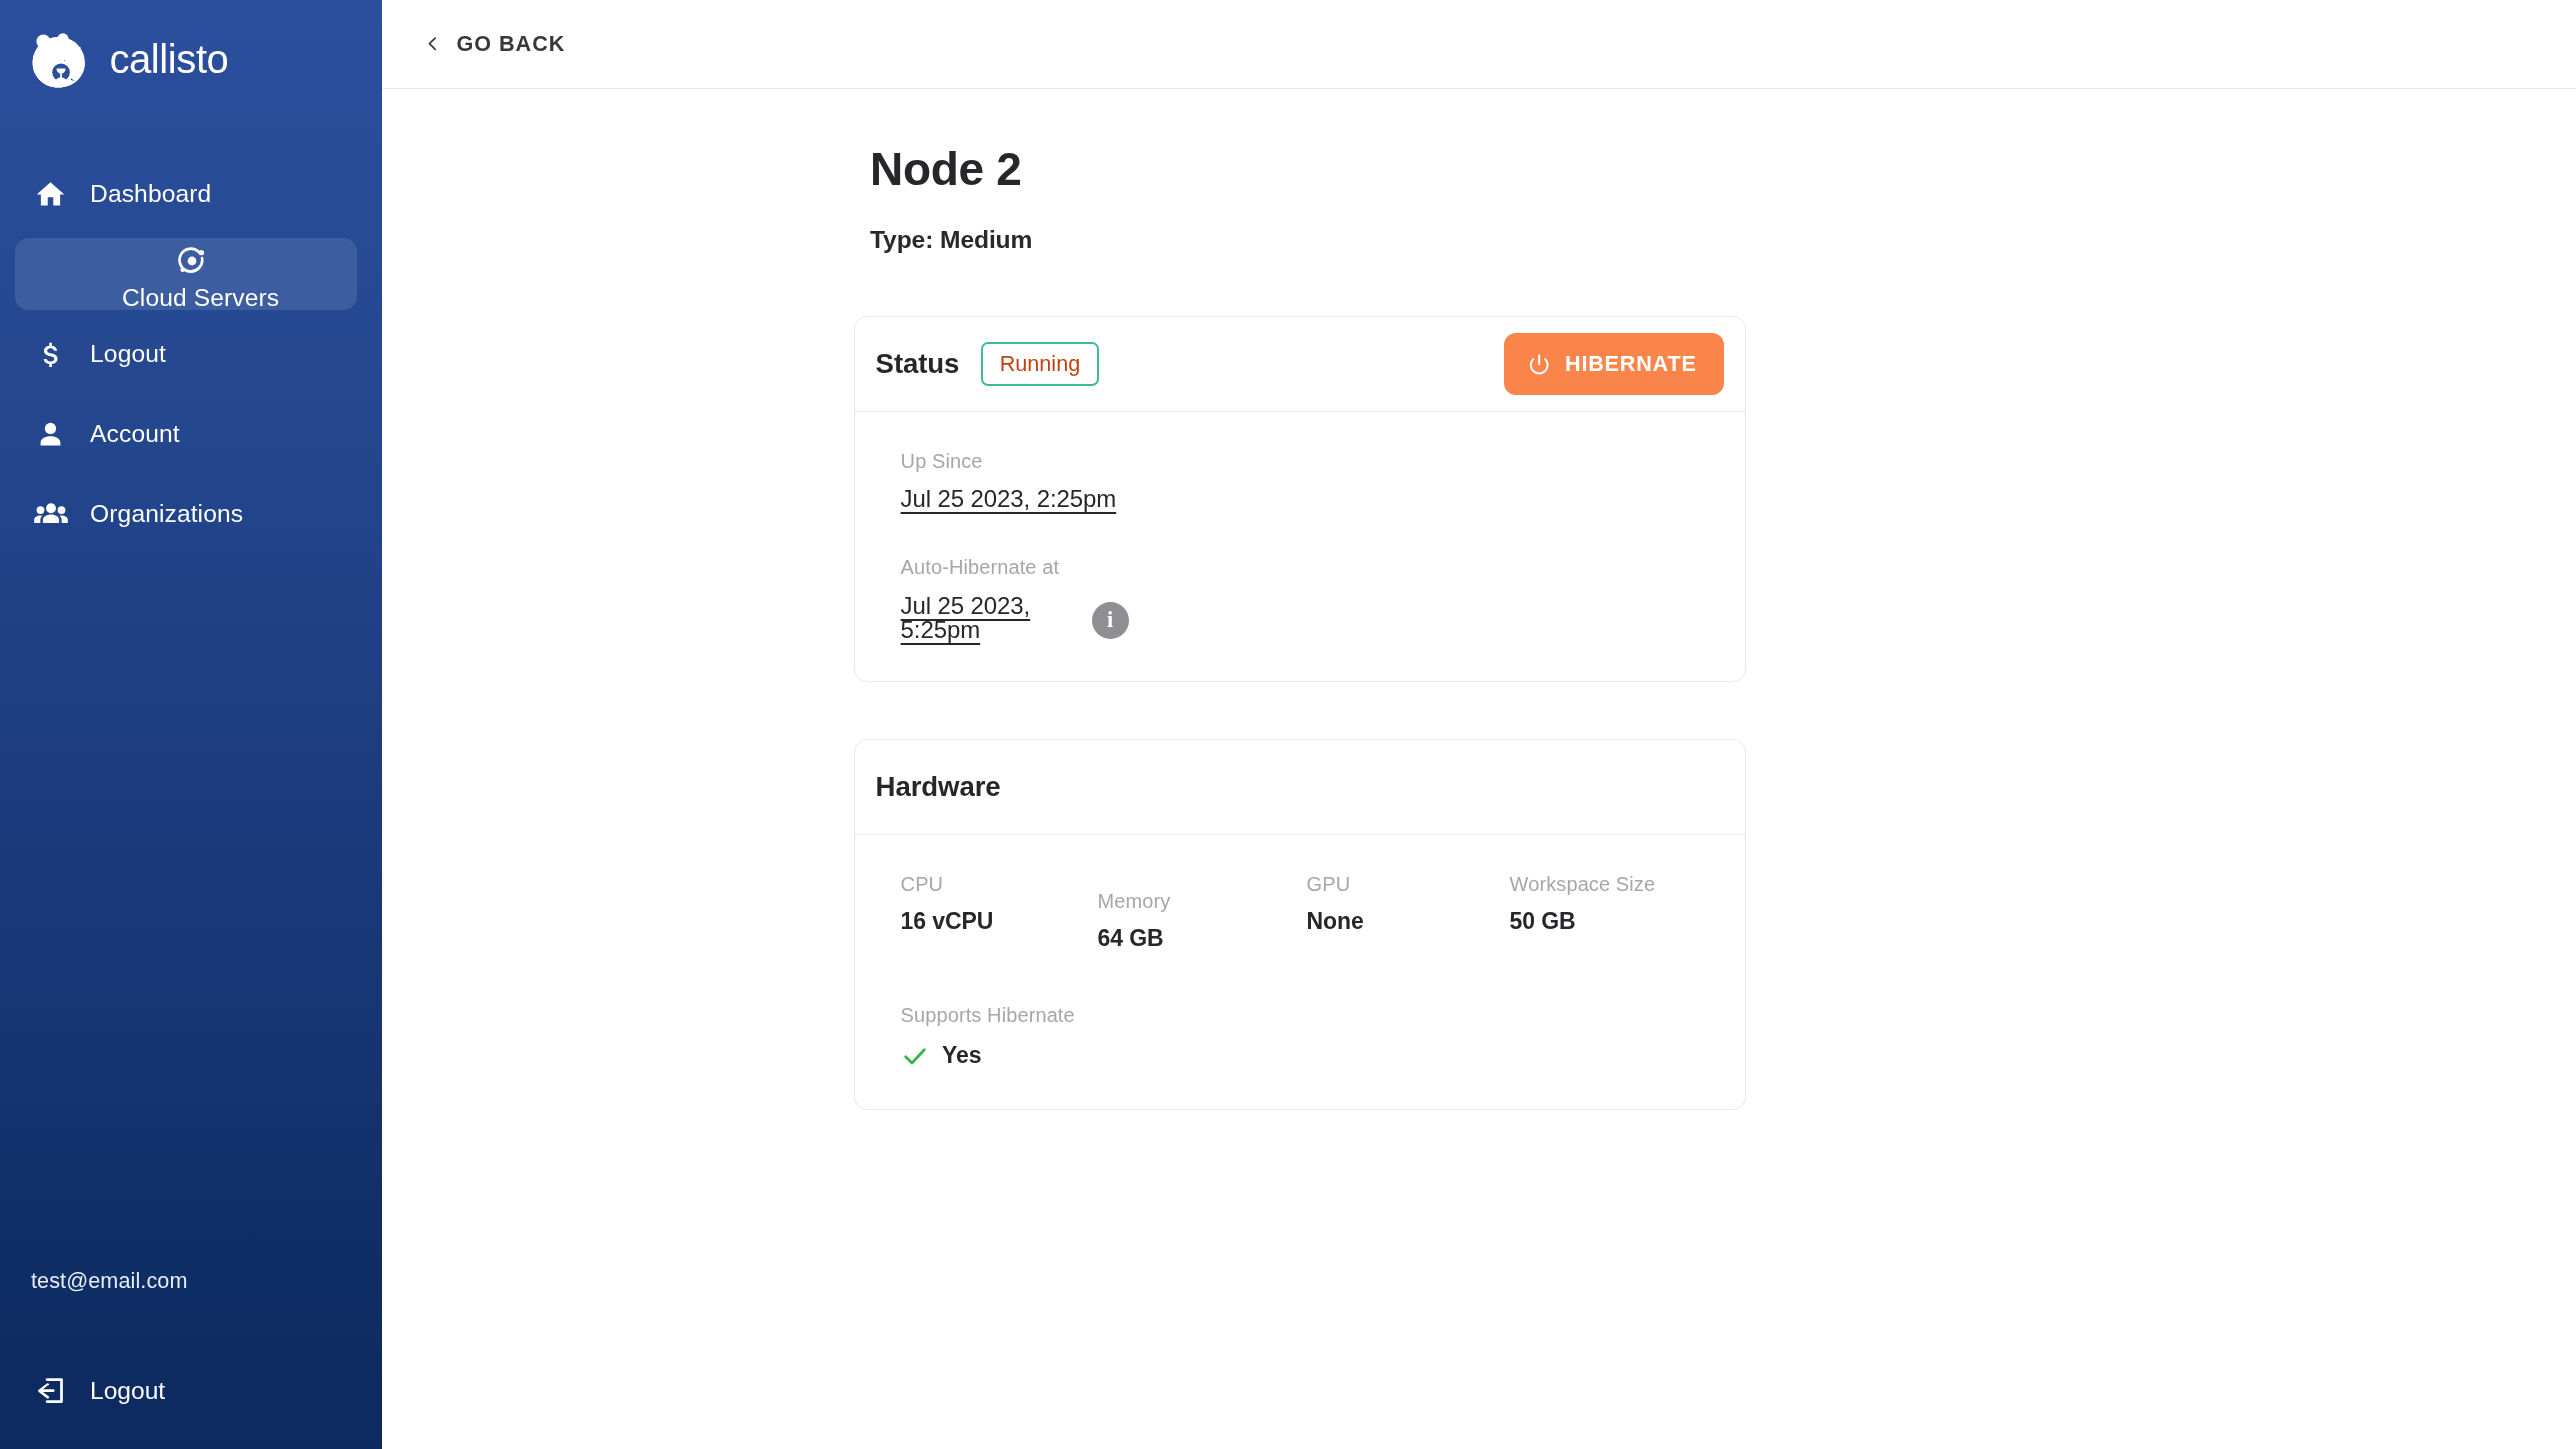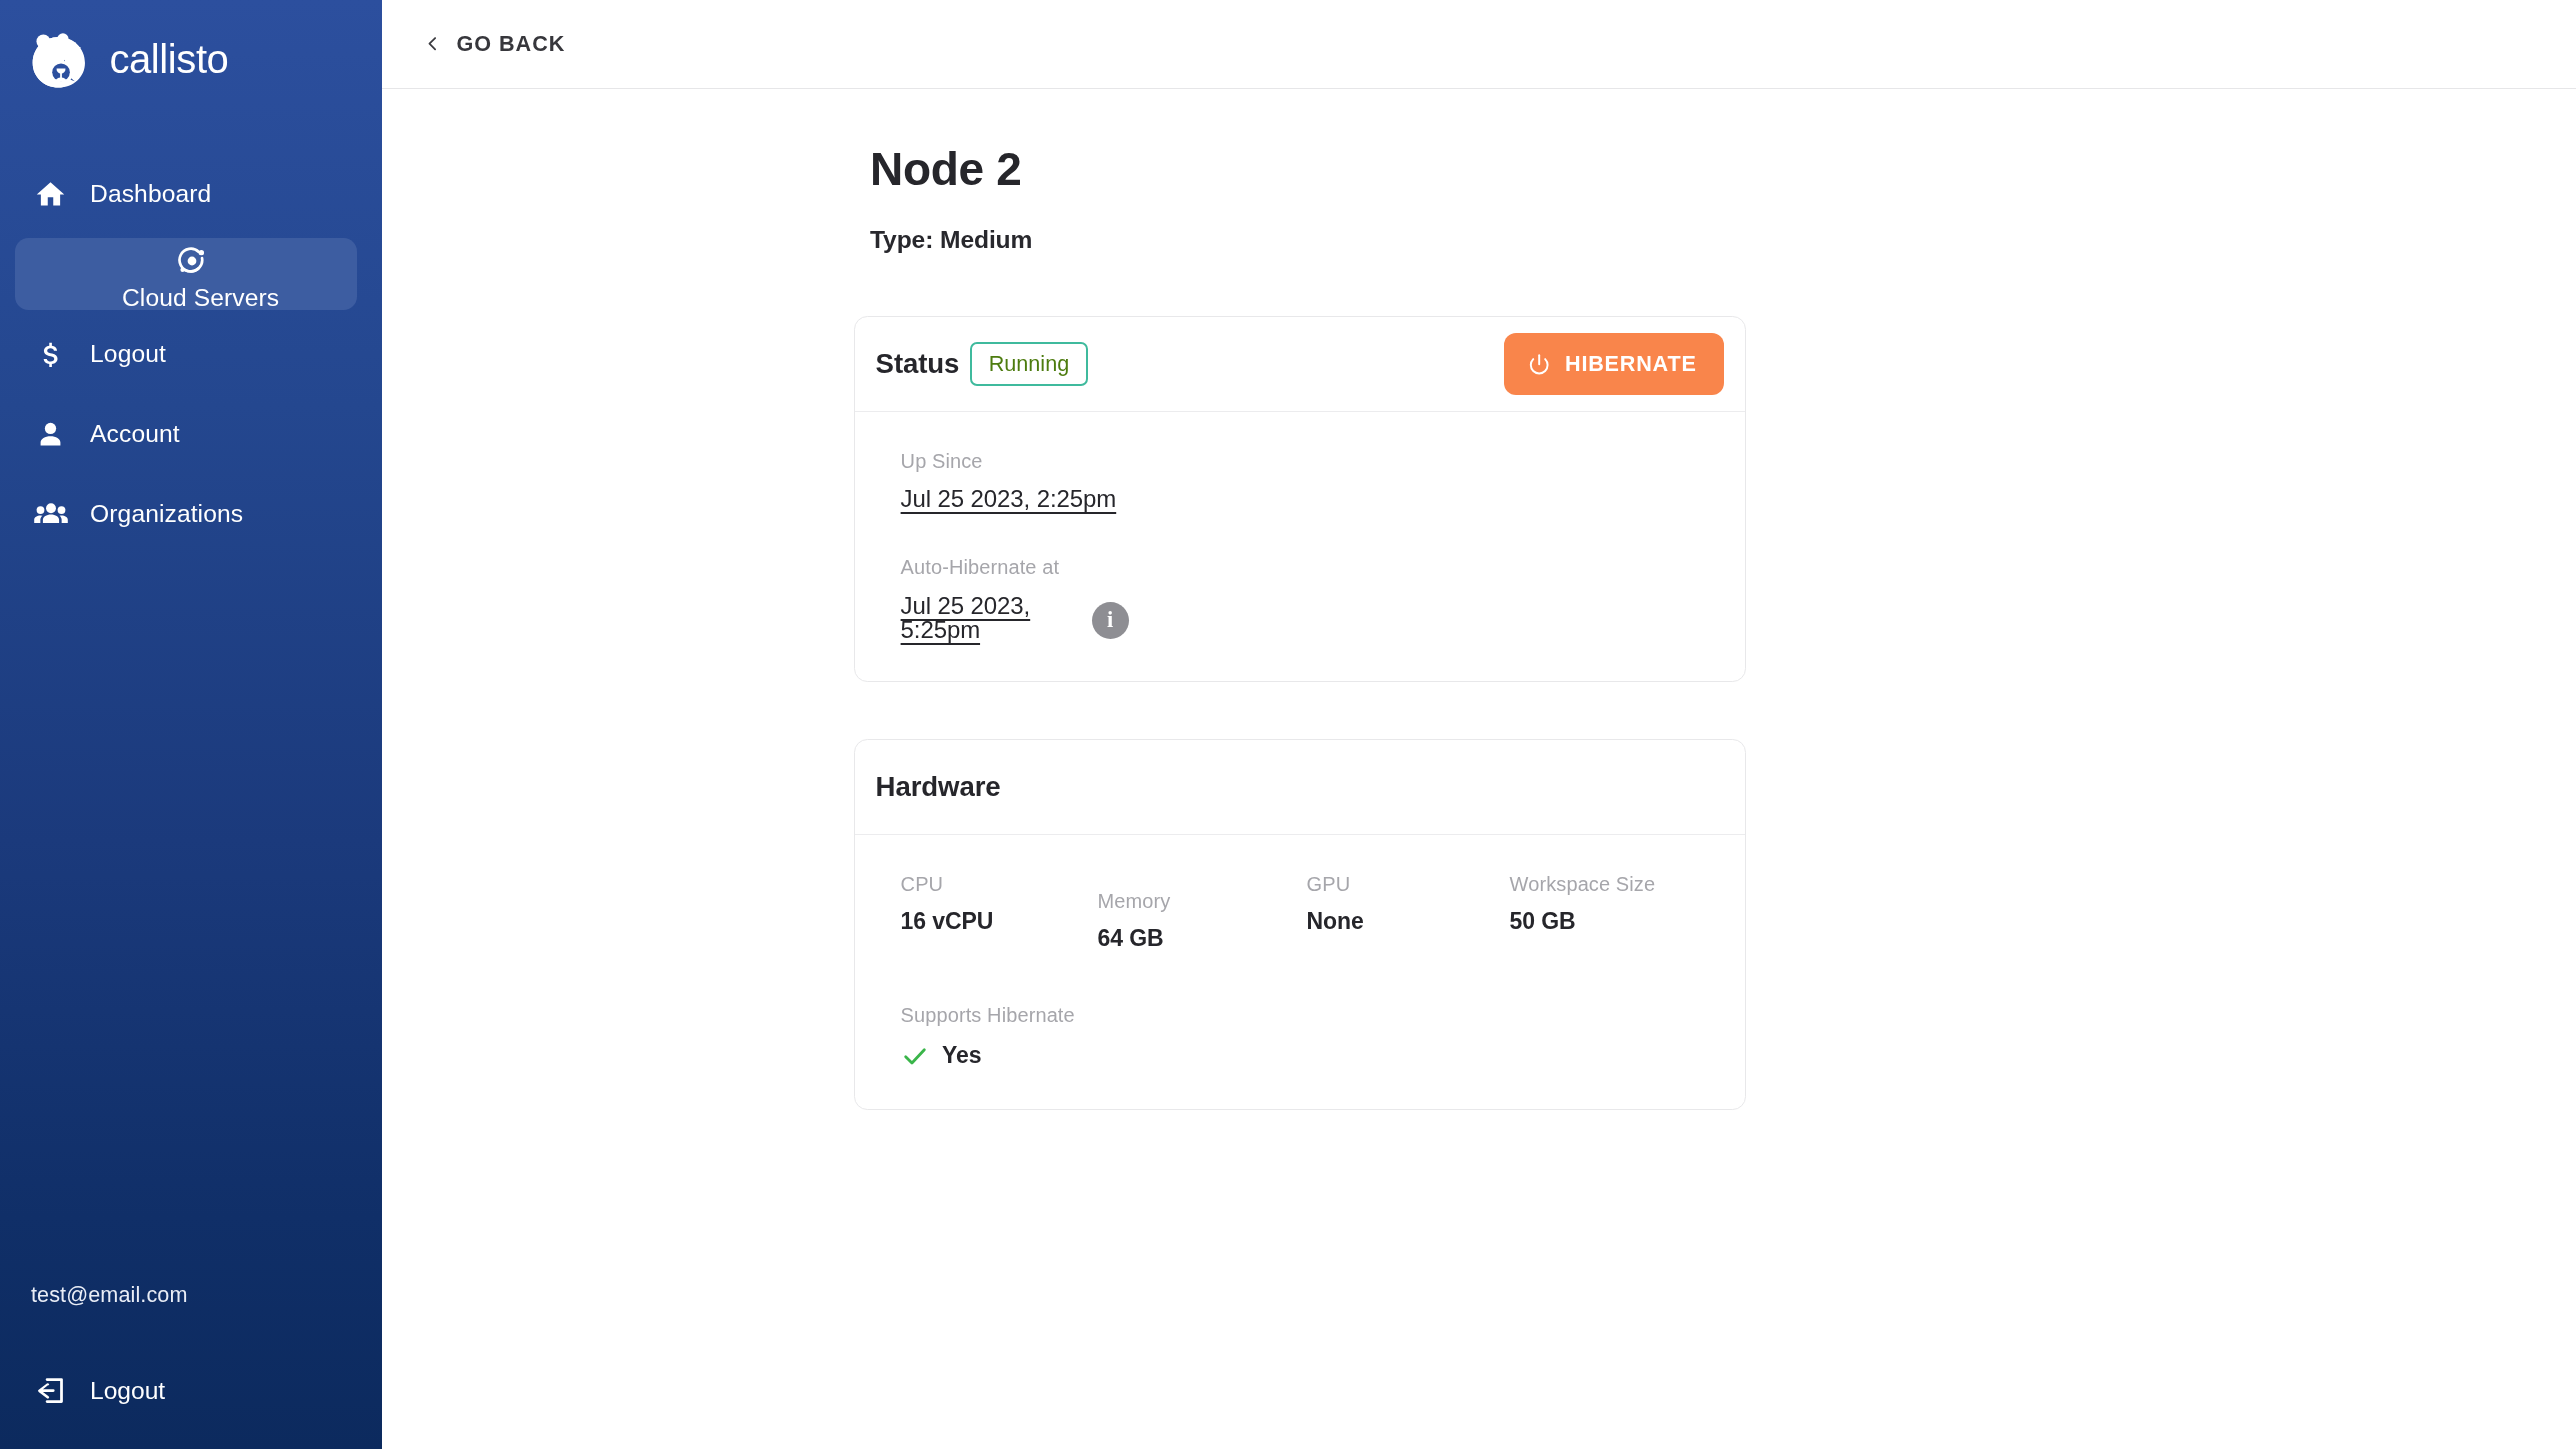--- a/index.html
+++ b/index.html
@@ -84,21 +84,21 @@
     letter-spacing: 0.1px;
     margin-left: 16.4px;
   }
 
   .sidebar-spacer { flex: 1 1 auto; }
 
   .user-email {
     color: #e9edf6;
     font-size: 21.6px;
     padding: 0 0 0 31px;
-    margin-bottom: 48px;
+    margin-bottom: 62px;
     letter-spacing: 0.1px;
   }
 
   .logout {
     display: flex;
     align-items: center;
     padding-left: 27.6px;
     height: 69px;
     margin-bottom: 24px;
     cursor: pointer;
@@ -185,24 +185,24 @@
     padding: 0 21px 0 21px;
     border-bottom: 1.5px solid #ececee;
   }
   .card-title {
     font-size: 27.6px;
     font-weight: 700;
     color: #26262b;
     letter-spacing: -0.1px;
   }
   .status-badge {
-    margin-left: 11px;
+    margin-left: 22px;
     border: 2.2px solid #3fba9d;
     border-radius: 7px;
-    color: #4d7c0f;
+    color: #c2410c;
     font-size: 21.6px;
     padding: 9px 16.4px 9.7px;
     line-height: 1;
     white-space: nowrap;
   }
   .head-spacer { flex: 1 1 auto; }
 
   .btn {
     display: inline-flex;
     align-items: center;

